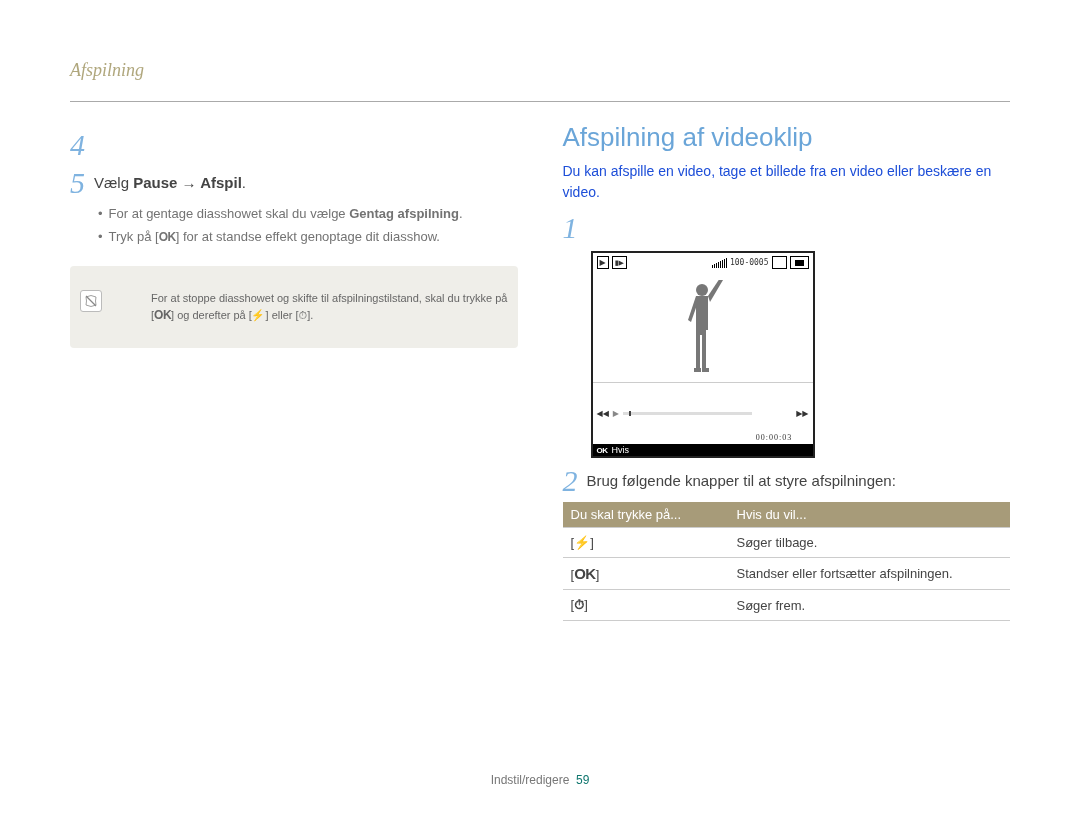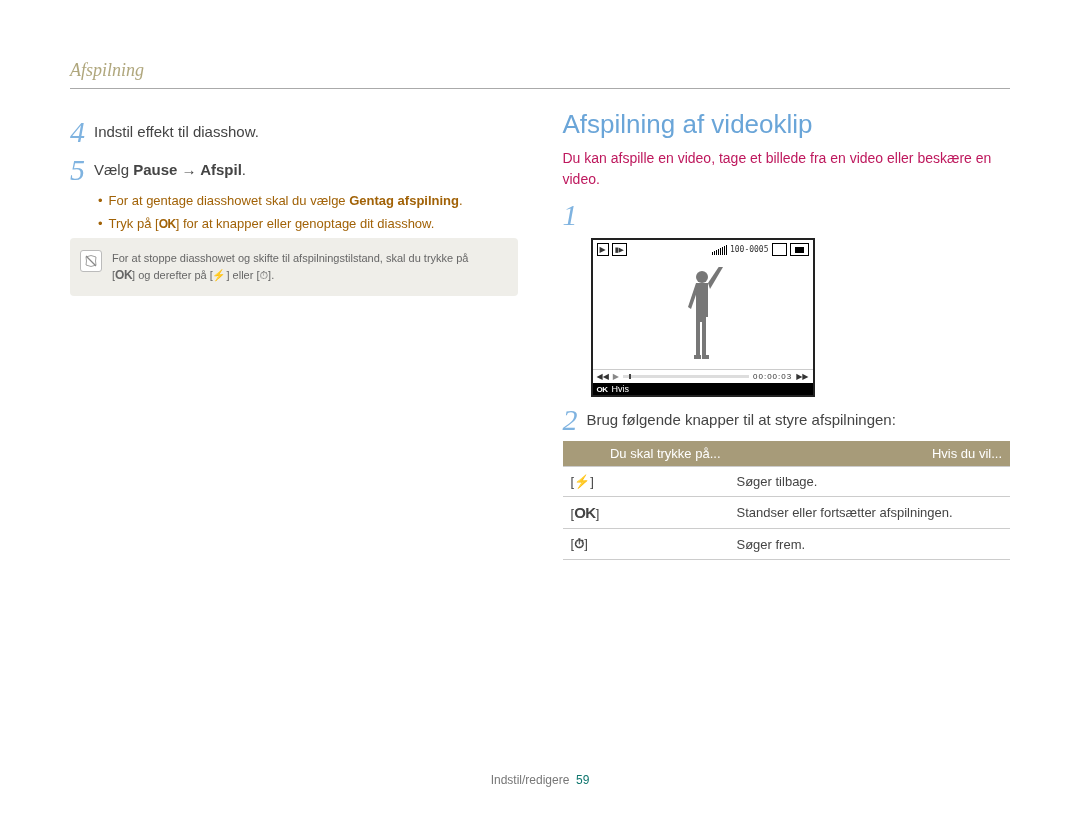--- a/index.html
+++ b/index.html
@@ -9,21 +9,21 @@
     background: #fff;
     color: #333;
     width: 1080px;
     height: 815px;
     box-sizing: border-box;
     padding: 60px 70px 30px 70px;
     position: relative;
   }
   .header {
     border-bottom: 1px solid #aaa;
-    padding-bottom: 7px;
+    padding-bottom: 20px;
     margin-bottom: 20px;
   }
   .header-title {
     color: #b0a77d;
     font-style: italic;
     font-size: 18px;
     font-family: Georgia, serif;
   }
   .columns {
     display: flex;
@@ -49,64 +49,65 @@
   }
   .step-text {
     font-size: 15px;
     color: #444;
     line-height: 1.5;
     padding-top: 4px;
   }
   .bullets {
     margin: 6px 0 0 28px;
     font-size: 13px;
-    color: #a16207;
+    color: #737373;
     line-height: 1.6;
   }
   .bullet {
     display: flex;
     align-items: flex-start;
     gap: 6px;
     margin-bottom: 2px;
   }
   .bullet::before {
     content: "•";
     flex-shrink: 0;
   }
   .note-box {
     background: #efeee9;
     border-radius: 4px;
-    padding: 12px 10px;
-    margin-top: 3px;
+    padding: 24px 10px;
+    margin-top: 18px;
     display: flex;
     gap: 10px;
     font-size: 11px;
     color: #666;
     line-height: 1.5;
+    justify-content: space-between;
   }
   .note-icon-wrap {
     width: 20px;
     height: 20px;
     border: 1px solid #bbb;
     border-radius: 3px;
     display: flex;
     align-items: center;
     justify-content: center;
     flex-shrink: 0;
     background: #fff;
   }
   .section-heading {
     color: #6aa5d8;
     font-size: 26px;
     font-weight: normal;
     margin: 0 0 8px 0;
   }
   .para {
     font-size: 14px;
-    color: #be185d;
+    color: #1d4ed8;
     line-height: 1.5;
     margin-bottom: 10px;
   }
   .ok-label {
     font-weight: bold;
     font-family: Arial, sans-serif;
     font-size: 12px;
     letter-spacing: -0.5px;
     display: inline-block;
   }
@@ -199,21 +200,21 @@
   table.controls {
     border-collapse: collapse;
     width: 100%;
     margin-top: 6px;
     font-size: 13px;
   }
   table.controls th {
     background: #a79b79;
     color: #fff;
     font-weight: normal;
-    text-align: right;
+    text-align: left;
     padding: 5px 8px;
     font-size: 13px;
   }
   table.controls td {
     border-bottom: 1px solid #ccc;
     border-top: 1px solid #ccc;
     padding: 7px 8px;
     color: #444;
   }
   table.controls td:first-child { width: 150px; }
@@ -234,39 +235,38 @@
 <div class="header">
   <span class="header-title">Afspilning</span>
 </div>
 
 <div class="columns">
 
   <div class="col">
 
     <div class="step">
       <span class="step-num">4</span>
-      <span class="step-text">Indstil effekt til diasshow.</span>
     </div>
 
     <div class="step">
       <span class="step-num">5</span>
       <span class="step-text">
         <span>Vælg </span><b>Pause → Afspil</b><span>.</span>
       </span>
     </div>
 
     <div class="bullets">
       <div class="bullet">
         <span>
           <span>For at gentage diasshowet skal du vælge </span><b>Gentag afspilning</b><span>.</span>
         </span>
       </div>
       <div class="bullet">
         <span>
-          <span>Tryk på [</span><span class="ok-label">OK</span><span>] for at knapper eller genoptage dit diasshow.</span>
+          <span>Tryk på [</span><span class="ok-label">OK</span><span>] for at standse effekt genoptage dit diasshow.</span>
         </span>
       </div>
     </div>
 
     <div class="note-box">
       <span class="note-icon-wrap">
         <svg width="14" height="14" viewBox="0 0 14 14">
             <line x1="2" y1="2" x2="12" y2="12" stroke="#888" stroke-width="1.2"></line>
             <rect x="1.5" y="1.5" width="11" height="11" fill="none" stroke="none"></rect>
             <path d="M2 3 Q7 0 12 3 Q11 7 12 11 Q7 14 2 11 Q3 7 2 3" fill="none" stroke="#888" stroke-width="0.8"></path>
@@ -322,21 +322,21 @@
             <path d="M18 16 L10 40 L13 42 L20 22 Z"></path>
             <rect x="16" y="88" width="7" height="4"></rect>
             <rect x="24" y="88" width="7" height="4"></rect>
           </g>
         </svg>
       </div>
       <div class="screen-progress">
         <span>◀◀</span>
         <span style="color:#888;">▶</span>
         <div class="progress-bar"></div>
-        <span style="font-family:Liberation Sans, sans-serif;color:#333;letter-spacing:1px;">00:00:03</span>
+        <span style="font-family:Liberation Serif, serif;color:#333;letter-spacing:1px;margin-top:48px;">00:00:03</span>
         <span>▶▶</span>
       </div>
       <div class="screen-bottom">
         <span class="ok-label">OK</span>
         <span>Hvis</span>
       </div>
     </div>
 
     <div class="step">
       <span class="step-num">2</span>

